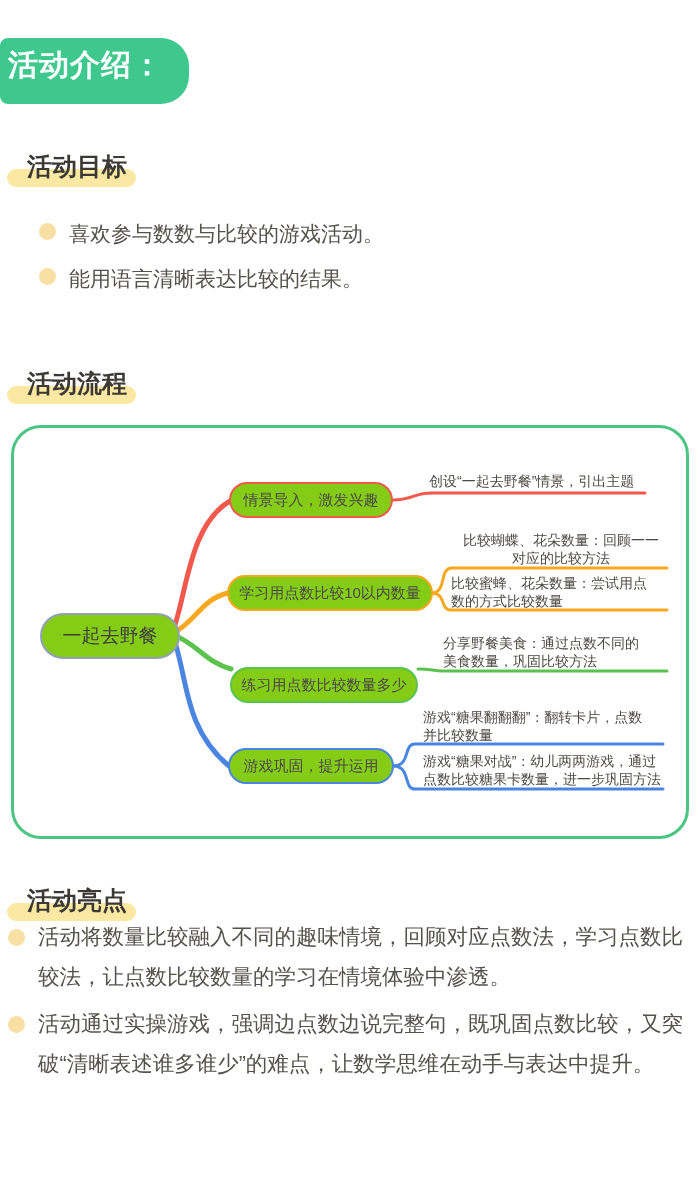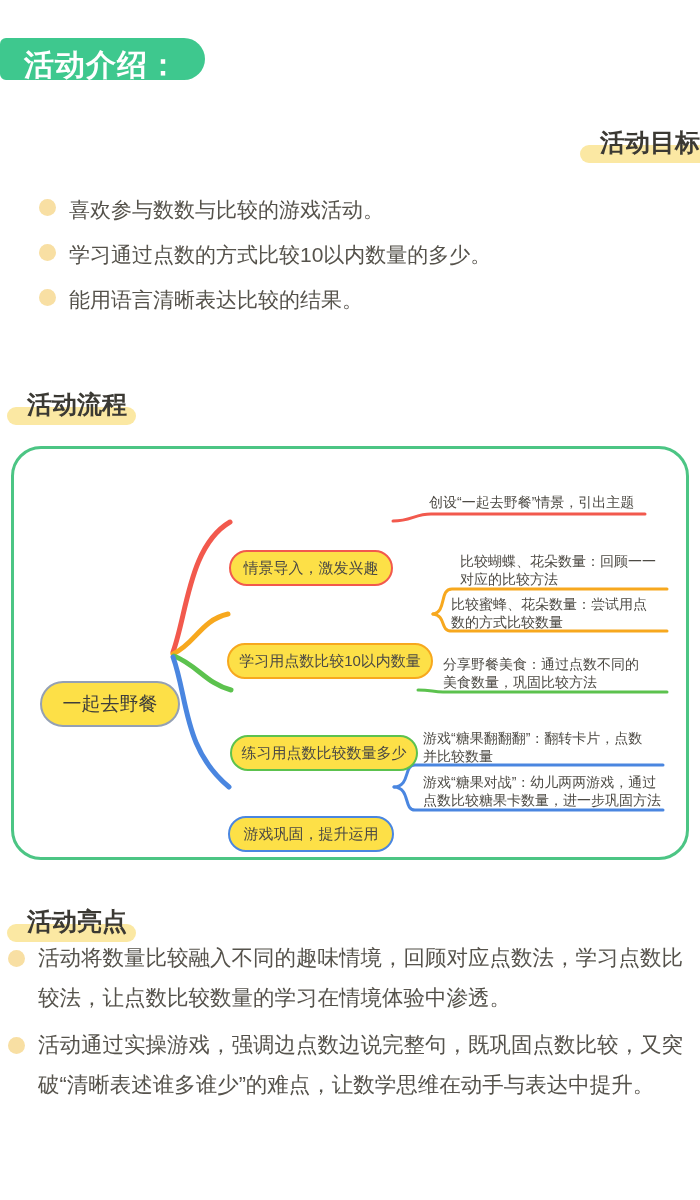--- a/index.html
+++ b/index.html
@@ -8,22 +8,22 @@
 
   
   .badge {
     margin-top:38px;
     display:inline-block;
     background:#3EC88E;
     color:#ffffff;
     font-size:30px;
     font-weight:bold;
     line-height:53px;
-    height:42px;
-    padding:0 26px 0 24px;
+    height:66px;
+    padding:0 26px 0 8px;
     border-radius:8px 28px 28px 8px;
     letter-spacing:1px;
   }
 
   
   .section-heading { padding-left:27px; position:relative; }
   .heading-text {
     position:relative;
     display:inline-block;
     font-size:25px;
@@ -66,32 +66,31 @@
     height:414px;
     border:3px solid #4CC584;
     border-radius:30px;
     background:#ffffff;
   }
   .mindmap-inner { position:absolute; left:-3px; top:-3px; width:678px; height:414px; }
   .mindmap-inner svg { position:absolute; left:0; top:0; overflow:visible; }
 
   .map-node {
     position:absolute;
-    background:#fde047;
+    background:#84cc16;
     display:flex;
     align-items:center;
     justify-content:center;
     white-space:nowrap;
     font-size:15px;
     color:#4B4944;
     height:36px;
     border-radius:18px;
     border:2.5px solid #999;
     z-index:2;
-    margin-top:47px;
   }
   .map-root {
     left:29px; top:188px; width:140px; height:46px;
     border:2.5px solid #94A0B4;
     border-radius:23px;
     font-size:19px;
     color:#3F3E3B;
   }
   .node-b1 { left:218px; top:57px;  width:164px; border-color:#F2594D; }
   .node-b2 { left:216px; top:150px; width:206px; border-color:#F7A81E; }
@@ -100,59 +99,55 @@
 
   .map-child {
     position:absolute;
     font-size:14px;
     line-height:18px;
     color:#4D4A44;
     white-space:pre-line;
     z-index:2;
   }
   .child-r1 { left:418px; top:47px;  width:240px; }
-  .child-o1 { left:449px; top:106px; width:240px; }
+  .child-o1 { left:430px; top:106px; width:240px;text-align:center; }
   .child-o2 { left:440px; top:149px; width:240px; }
   .child-g1 { left:432px; top:209px; width:240px; }
   .child-u1 { left:412px; top:283px; width:252px; }
   .child-u2 { left:412px; top:327px; width:252px; }
 
   .stroke-red    { stroke:#F2594D; }
   .stroke-orange { stroke:#F7A81E; }
   .stroke-green  { stroke:#5CC24E; }
   .stroke-blue   { stroke:#4A86E0; }
   .trunk  { fill:none; stroke-width:5;   stroke-linecap:round; }
   .branch { fill:none; stroke-width:3;   stroke-linecap:round; }
 
   
-  .goals-heading      { margin-top:46px;text-align:right; }
+  .goals-heading      { margin-top:46px; }
   .flow-heading       { margin-top:66px; }
   .highlights-heading { margin-top:45px; }
 </style>
 </head>
 <body>
 
 
 
 
 <div class="badge">活动介绍：</div>
 
 
 <div class="section-heading goals-heading">
   <span class="heading-text">活动目标</span>
 </div>
 
 <div class="bullet-list goals-list">
   <div class="bullet-item">
     <span class="bullet-dot"></span>
     <span class="bullet-text">喜欢参与数数与比较的游戏活动。</span>
-  </div>
-  <div class="bullet-item">
-    <span class="bullet-dot"></span>
-    <span class="bullet-text">学习通过点数的方式比较10以内数量的多少。</span>
   </div>
   <div class="bullet-item">
     <span class="bullet-dot"></span>
     <span class="bullet-text">能用语言清晰表达比较的结果。</span>
   </div>
 </div>
 
 
 <div class="section-heading flow-heading">
   <span class="heading-text">活动流程</span>

